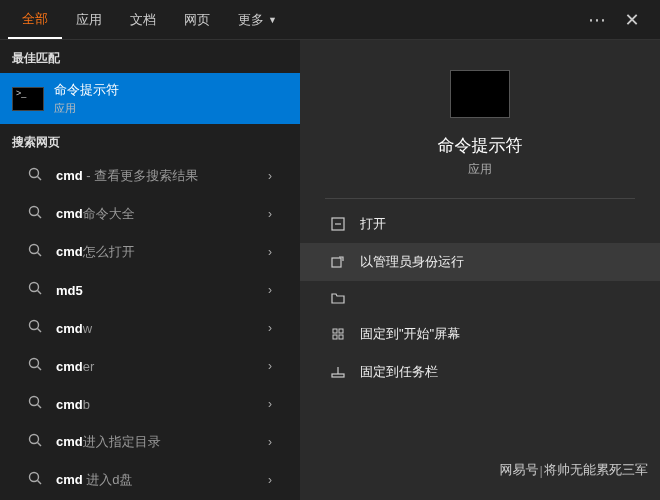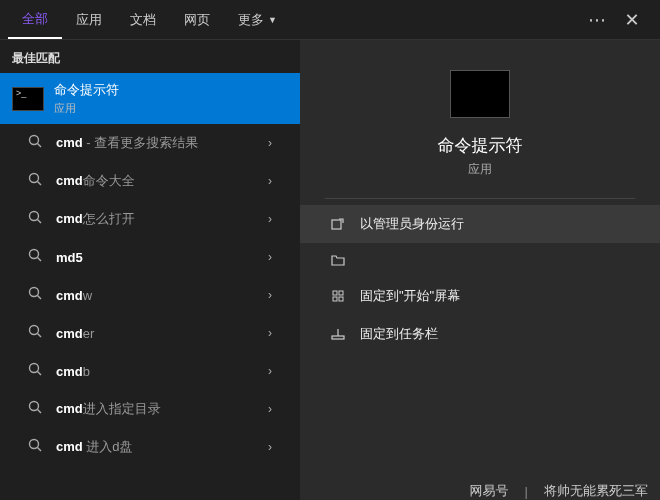--- a/index.html
+++ b/index.html
@@ -1,20 +1,20 @@
 <!DOCTYPE html>
 <html><head>
 <meta charset="utf-8">
 <style>
 * { margin: 0; padding: 0; box-sizing: border-box; }
 body { width: 660px; height: 500px; background: #1a1a1a; font-family: "Microsoft YaHei", "Segoe UI", sans-serif; color: #fff; overflow: hidden; position: relative; }
 
 .top-tabs { display: flex; align-items: center; height: 40px; background: #1f1f1f; border-bottom: 1px solid #333; padding: 0 8px; }
 .tab { padding: 0 14px; height: 100%; display: flex; align-items: center; font-size: 13px; color: #ccc; cursor: pointer; }
-.tab.active { color: #8b5cf6; border-bottom: 2px solid #fff; }
+.tab.active { color: #f97316; border-bottom: 2px solid #fff; }
 .top-right { margin-left: auto; display: flex; align-items: center; gap: 12px; padding-right: 8px; }
 .ellipsis-icon { color: #ccc; font-size: 18px; letter-spacing: 2px; }
 .close-x { color: #ccc; font-size: 18px; width: 24px; text-align: center; }
 
 .main { display: flex; height: 460px; }
 
 .left-panel { width: 300px; background: #1f1f1f; overflow-y: auto; }
 .section-header { font-size: 12px; color: #ddd; padding: 10px 12px 6px; font-weight: bold; }
 .result-item { display: flex; align-items: center; padding: 8px 12px; cursor: pointer; position: relative; }
 .result-item.selected { background: #0078d4; }
@@ -34,21 +34,21 @@
 .app-preview-icon { width: 60px; height: 48px; background: #000; border: 1px solid #555; margin-bottom: 16px; }
 .app-name { font-size: 17px; color: #fff; margin-bottom: 4px; }
 .app-type { font-size: 12px; color: #aaa; margin-bottom: 20px; }
 .divider { width: 86%; height: 1px; background: #444; margin-bottom: 6px; }
 
 .action-list { width: 100%; }
 .action-item { display: flex; align-items: center; padding: 10px 28px; cursor: pointer; font-size: 13px; color: #eee; }
 .action-item.highlighted { background: #3a3a3a; }
 .action-icon { width: 20px; margin-right: 12px; color: #ccc; display: flex; align-items: center; justify-content: center; }
 
-.watermark { position: absolute; bottom: 0; right: 12px; font-size: 13px; color: #ccc; display: flex; align-items: center; gap: 16px; }
+.watermark { position: absolute; bottom: 21px; right: 12px; font-size: 13px; color: #ccc; display: flex; align-items: center; gap: 1px; }
 .wm-sep { color: #888; }
 </style>
 </head>
 <body>
 
 <div class="top-tabs">
   <div class="tab active">全部</div>
   <div class="tab">应用</div>
   <div class="tab">文档</div>
   <div class="tab">网页</div>
@@ -65,20 +65,21 @@
 <div class="main">
   <div class="left-panel">
     <div class="section-header">最佳匹配</div>
     <div class="result-item selected">
       <div class="app-icon"></div>
       <div class="result-text">
         <div class="result-title">命令提示符</div>
         <div class="result-sub">应用</div>
       </div>
     </div>
+    <div class="section-header">搜索网页</div>
     <div id="web-list">
         <div class="search-item">
           <span class="search-glyph"><svg width="14" height="14" viewBox="0 0 14 14">
               <circle cx="6" cy="6" r="4.5" fill="none" stroke="#aaa" stroke-width="1.4"></circle>
               <path d="M9.5 9.5 L13 13" stroke="#aaa" stroke-width="1.4"></path>
             </svg></span>
           <span class="search-text"><b>cmd</b><span class="search-suffix"> - 查看更多搜索结果</span></span>
           <span class="chevron">›</span>
         </div>
         <div class="search-item">
@@ -148,20 +149,29 @@
         <div class="search-item"></div>
       </div>
   </div>
 
   <div class="right-panel">
     <div class="app-preview-icon"></div>
     <div class="app-name">命令提示符</div>
     <div class="app-type">应用</div>
     <div class="divider"></div>
     <div class="action-list">
+      <div class="action-item">
+        <span class="action-icon">
+            <svg width="14" height="14" viewBox="0 0 14 14">
+              <rect x="1" y="1" width="12" height="12" fill="none" stroke="#ccc" stroke-width="1.2"></rect>
+              <path d="M4 7 L10 7" stroke="#ccc" stroke-width="1.2"></path>
+            </svg>
+          </span>
+        <span>打开</span>
+      </div>
       <div class="action-item highlighted">
         <span class="action-icon">
             <svg width="14" height="14" viewBox="0 0 14 14">
               <rect x="1" y="3" width="9" height="9" fill="none" stroke="#ccc" stroke-width="1.2"></rect>
               <path d="M8 2 L12 2 L12 6" fill="none" stroke="#ccc" stroke-width="1.2"></path>
             </svg>
           </span>
         <span>以管理员身份运行</span>
       </div>
       <div class="action-item">

